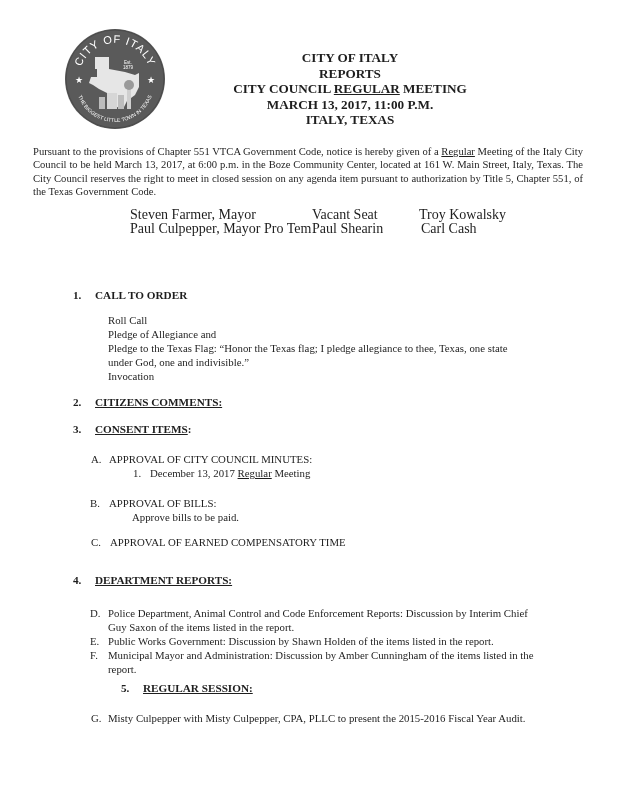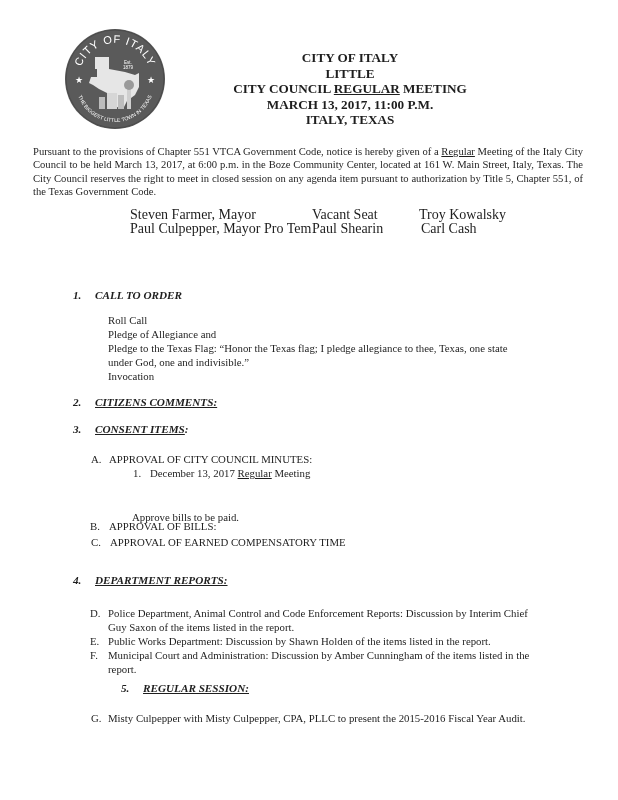--- a/index.html
+++ b/index.html
@@ -10,21 +10,21 @@
     }
     .abs { position: absolute; }
     .seal { left: 63px; top: 27px; width: 104px; height: 104px; }
     .header { left: 200px; top: 50px; width: 300px; text-align: center;
       font-weight: bold; font-size: 13.2px; line-height: 15.6px; }
     .header .u { text-decoration: underline; }
     .notice { left: 33px; top: 145px; width: 550px; font-size: 10.6px; line-height: 13.4px;
       text-align: justify; }
     .notice .u { text-decoration: underline; }
     .council { top: 208px; font-size: 14px; line-height: 13.6px; }
-    .sec-head { font-weight: bold; font-size: 11.2px; font-style: italic; }
+    .sec-head { font-weight: bold; font-size: 11.2px; }
     .sec-head .num { display: inline-block; width: 22px; }
     .sec-head .u { text-decoration: underline; }
     .body-text { font-size: 10.8px; line-height: 14px; }
     .u { text-decoration: underline; }
   </style>
 </head>
 <body>
 
 <div class="abs seal">
   <svg width="104" height="104" viewBox="0 0 104 104">
@@ -50,21 +50,21 @@
     <text font-size="5.2" fill="#ffffff" font-family="Liberation Sans, sans-serif">
       <textPath href="#botArc" startOffset="50%" text-anchor="middle">THE BIGGEST LITTLE TOWN IN TEXAS</textPath>
     </text>
     <text x="12" y="56" font-size="9" fill="#ffffff">★</text>
     <text x="84" y="56" font-size="9" fill="#ffffff">★</text>
   </svg>
 </div>
 
 <div class="abs header">
   <div>CITY OF ITALY</div>
-  <div>LITTLE</div>
+  <div>REPORTS</div>
   <div><span>CITY COUNCIL </span><span class="u">REGULAR</span><span> MEETING</span></div>
   <div>MARCH 13, 2017, 11:00 P.M.</div>
   <div>ITALY, TEXAS</div>
 </div>
 
 <div class="abs notice">
   <span>Pursuant to the provisions of Chapter 551 VTCA Government Code, notice is hereby given of a </span><span class="u">Regular</span><span> Meeting of the Italy City Council to be held March 13, 2017, at 6:00 p.m. in the Boze Community Center, located at 161 W. Main Street, Italy, Texas.  The City Council reserves the right to meet in closed session on any agenda item pursuant to authorization by Title 5, Chapter 551, of the Texas Government Code.</span>
 </div>
 
 <div class="abs council" style="left:130px;">
@@ -97,40 +97,40 @@
 
 <div class="abs sec-head" style="left:73px; top:423px;">
   <span class="num">3.</span><span class="u">CONSENT ITEMS</span><span>:</span>
 </div>
 <div class="abs body-text" style="left:91px; top:452px;">
   <span style="display:inline-block;width:18px;">A.</span><span>APPROVAL OF CITY COUNCIL MINUTES:</span>
 </div>
 <div class="abs body-text" style="left:133px; top:466px;">
   <span style="display:inline-block;width:17px;">1.</span><span>December 13, 2017 </span><span class="u">Regular</span><span> Meeting</span>
 </div>
-<div class="abs body-text" style="left:90px; top:496px;margin-top:23px;">
+<div class="abs body-text" style="left:90px; top:496px;">
   <span style="display:inline-block;width:19px;">B.</span><span>APPROVAL OF BILLS:</span>
 </div>
 <div class="abs body-text" style="left:132px; top:510px;">Approve bills to be paid.</div>
 <div class="abs body-text" style="left:91px; top:535px;">
   <span style="display:inline-block;width:19px;">C.</span><span>APPROVAL OF EARNED COMPENSATORY TIME</span>
 </div>
 
 <div class="abs sec-head" style="left:73px; top:574px;">
   <span class="num">4.</span><span class="u">DEPARTMENT REPORTS:</span>
 </div>
 <div class="abs body-text" style="left:90px; top:606px; width:500px;">
   <div><span style="display:inline-block;width:18px;">D.</span><span>Police Department, Animal Control and Code Enforcement Reports: Discussion by Interim Chief</span></div>
   <div style="padding-left:18px;">Guy Saxon of the items listed in the report.</div>
 </div>
 <div class="abs body-text" style="left:90px; top:634px; width:500px;">
-  <span style="display:inline-block;width:18px;">E.</span><span>Public Works Department: Discussion by Shawn Holden of the items listed in the report.</span>
+  <span style="display:inline-block;width:18px;">E.</span><span>Public Works Government: Discussion by Shawn Holden of the items listed in the report.</span>
 </div>
 <div class="abs body-text" style="left:90px; top:648px; width:500px;">
-  <div><span style="display:inline-block;width:18px;">F.</span><span>Municipal Court and Administration: Discussion by Amber Cunningham of the items listed in the</span></div>
+  <div><span style="display:inline-block;width:18px;">F.</span><span>Municipal Mayor and Administration: Discussion by Amber Cunningham of the items listed in the</span></div>
   <div style="padding-left:18px;">report.</div>
 </div>
 
 <div class="abs sec-head" style="left:73px; top:682px;padding-left:48px;">
   <span class="num">5.</span><span class="u">REGULAR SESSION:</span>
 </div>
 <div class="abs body-text" style="left:91px; top:711px; width:510px;">
   <span style="display:inline-block;width:17px;">G.</span><span>Misty Culpepper with Misty Culpepper, CPA, PLLC to present the 2015-2016 Fiscal Year Audit.</span>
 </div>
 

